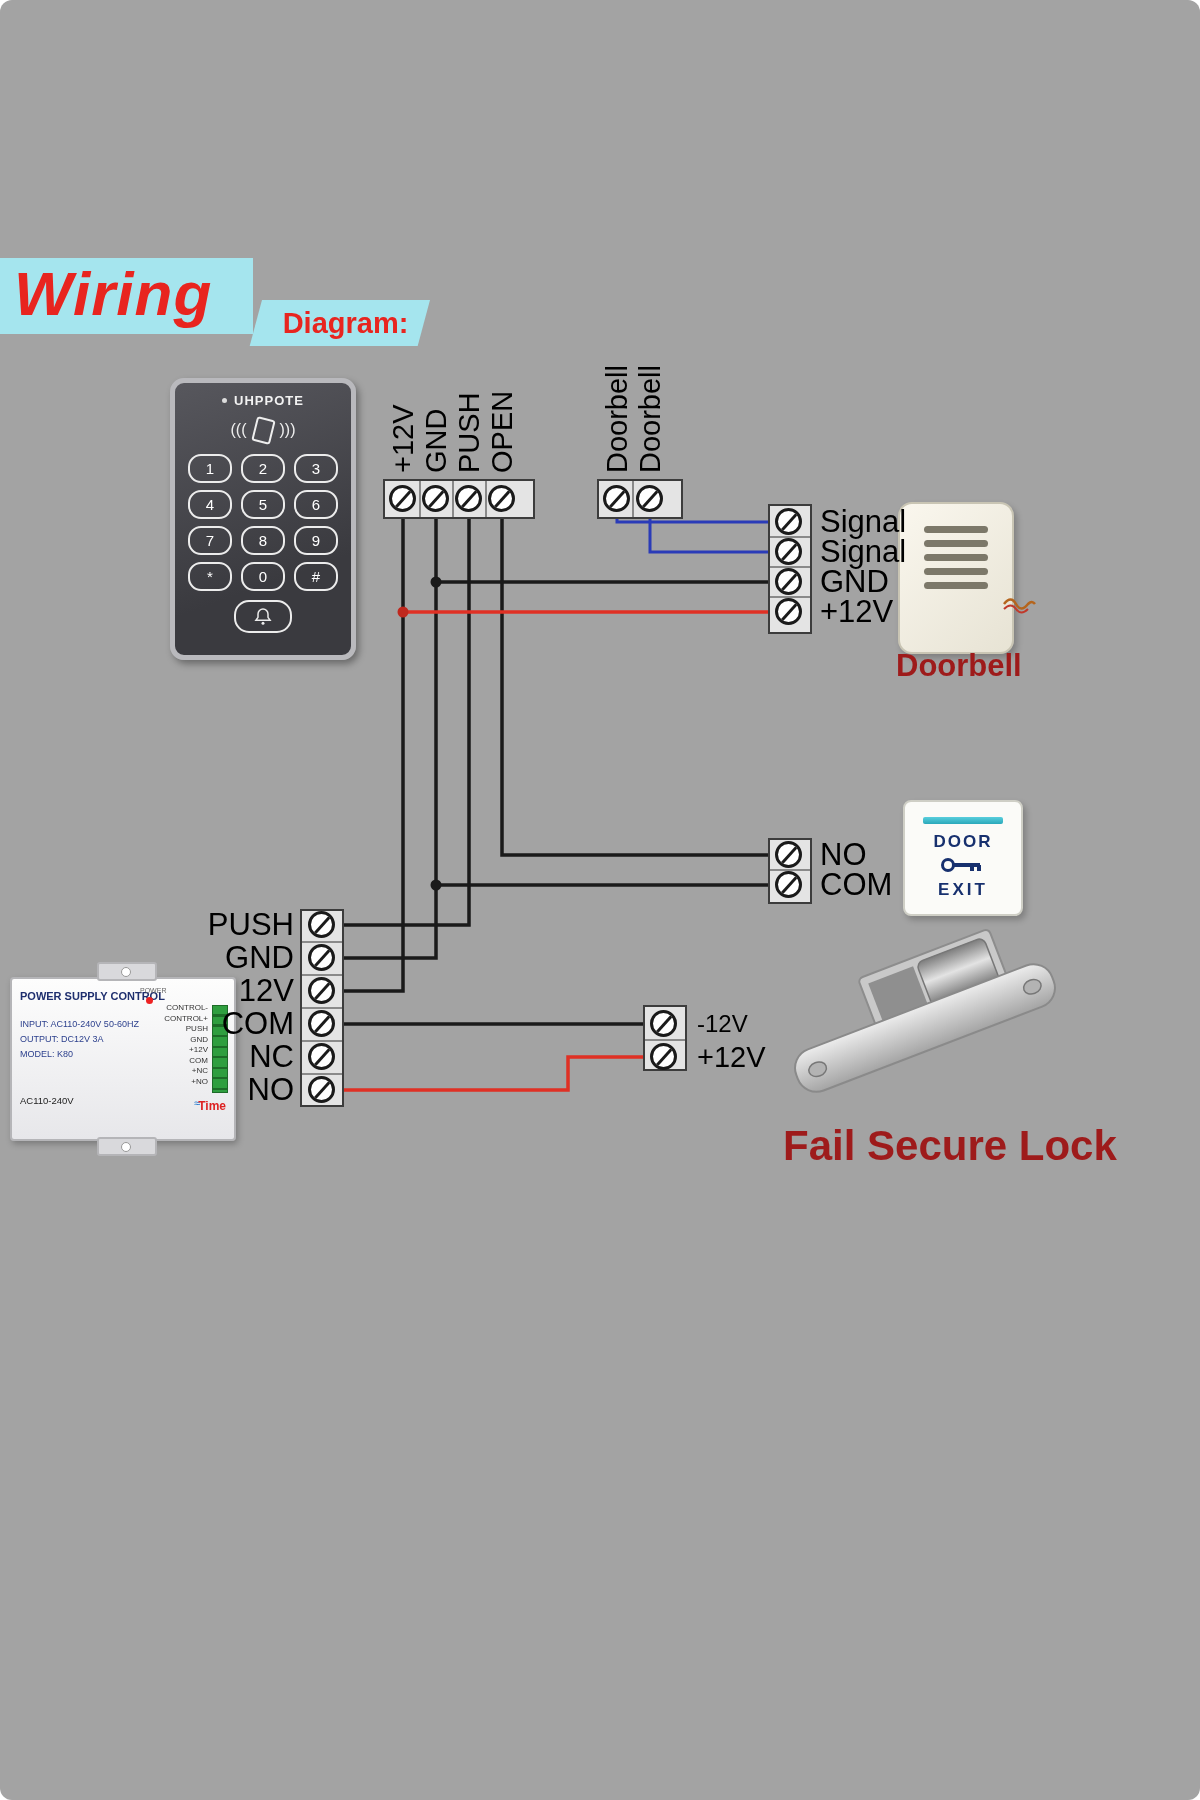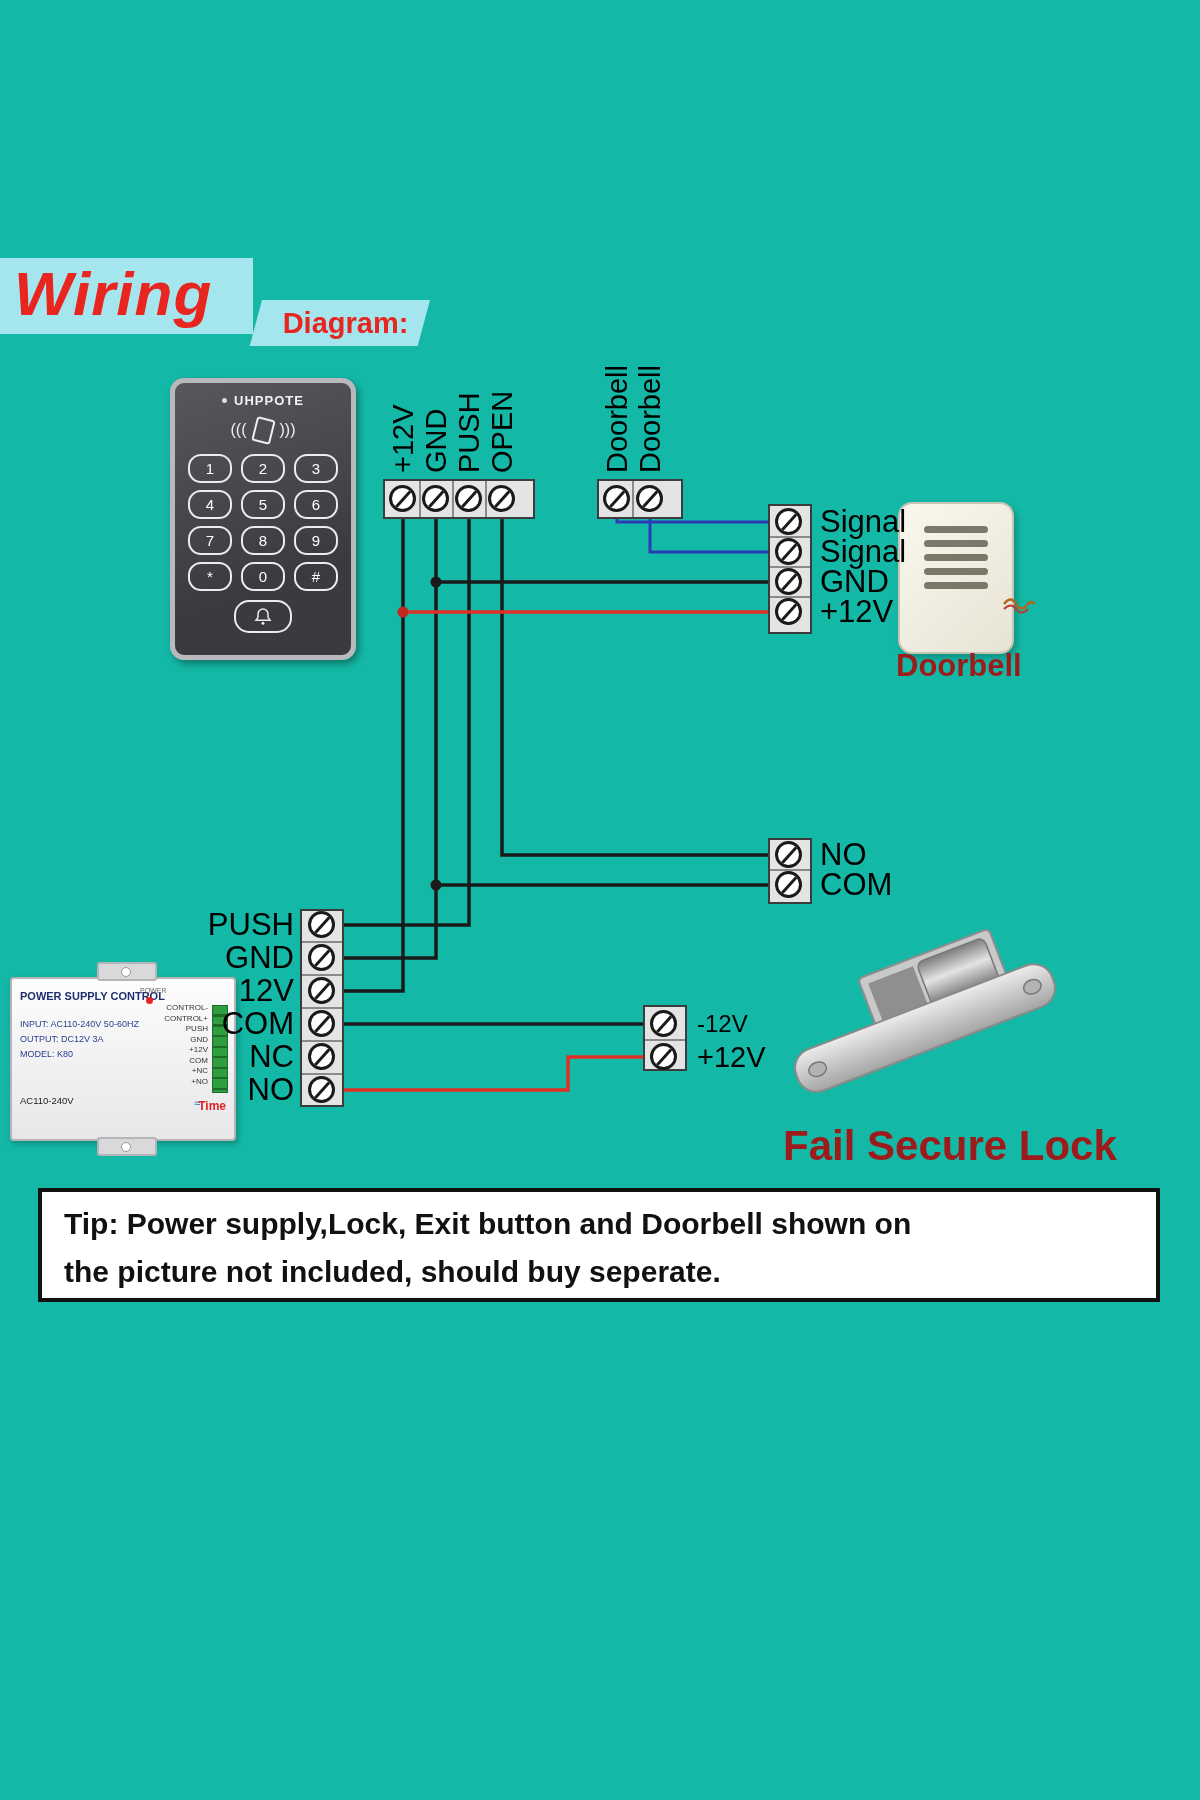--- a/index.html
+++ b/index.html
@@ -1,17 +1,17 @@
 <!DOCTYPE html>
 <html><head>
 <meta charset="utf-8">
 <style>
   html,body{margin:0;padding:0;background:#fff;}
-  #canvas{position:relative;width:1200px;height:1800px;background:#14b8a6;
-          font-family:"Liberation Sans",sans-serif;overflow:hidden;color:#000;}
+  #canvas{position:relative;width:1200px;height:1800px;background:#a3a3a3;
+          font-family:"Liberation Sans",sans-serif;overflow:hidden;color:#000;border-radius:12px;}
 
   
   .banner-main{position:absolute;left:0;top:258px;width:253px;height:76px;background:#a5e5ee;z-index:2;}
   .banner-title{position:absolute;left:14px;top:-2px;font-size:62px;font-weight:bold;font-style:italic;
                 color:#e8251f;letter-spacing:1px;line-height:76px;}
   .banner-tail{position:absolute;left:262px;top:300px;width:168px;height:46px;background:#a5e5ee;
                transform:skewX(-15deg);transform-origin:top left;z-index:2;}
   .banner-sub{display:block;transform:skewX(15deg);color:#e8251f;font-weight:bold;font-size:29px;
               padding:7px 0 0 26px;white-space:nowrap;}
 
@@ -216,20 +216,31 @@
     <div class="db-slot" style="top:50px"></div>
     <div class="db-slot" style="top:64px"></div>
     <div class="db-slot" style="top:78px"></div>
     <svg width="34" height="26" viewBox="0 0 34 26" style="position:absolute;right:-24px;top:90px">
       <path d="M2 10 q7 -9 12 0 t12 0 q4 -4 7 0" stroke="#b5651d" stroke-width="2.5" fill="none"></path>
       <path d="M2 15 q7 -7 12 0 t12 0" stroke="#c0392b" stroke-width="2" fill="none"></path>
     </svg>
   </div>
   <div class="caption" style="left:896px;top:648px;font-size:31px">Doorbell</div>
 
+  <div class="exitbtn">
+    <div class="exit-band"></div>
+    <div class="exit-word" style="top:30px">DOOR</div>
+    <svg width="46" height="18" viewBox="0 0 46 18" style="position:absolute;left:35px;top:54px">
+      <circle cx="8" cy="9" r="5.5" stroke="#17306e" stroke-width="3" fill="none"></circle>
+      <line x1="13.5" y1="9" x2="40" y2="9" stroke="#17306e" stroke-width="4"></line>
+      <line x1="32" y1="9" x2="32" y2="15" stroke="#17306e" stroke-width="4"></line>
+      <line x1="39" y1="9" x2="39" y2="15" stroke="#17306e" stroke-width="4"></line>
+    </svg>
+    <div class="exit-word" style="top:78px;letter-spacing:3px">EXIT</div>
+  </div>
 
   <div class="psu">
     <div class="psu-tab" style="top:-17px">
         <div class="psu-hole"></div>
       </div>
     <div class="psu-tab" style="bottom:-17px">
         <div class="psu-hole"></div>
       </div>
     <div class="psu-title">POWER SUPPLY CONTROL</div>
     <div class="psu-power">POWER</div>
@@ -269,18 +280,14 @@
       <rect x="100" y="30" width="140" height="60" rx="5" fill="#c9c9c9" stroke="#8d8d8d" stroke-width="2"></rect>
       <rect x="108" y="38" width="48" height="44" fill="#8f8f8f"></rect>
       <rect x="160" y="36" width="72" height="48" rx="7" fill="url(#gcyl)" stroke="#777" stroke-width="1.5"></rect>
       <rect x="8" y="78" width="274" height="44" rx="20" fill="url(#gmetal)" stroke="#8a8a8a" stroke-width="2"></rect>
       <ellipse cx="30" cy="100" rx="9" ry="7" fill="#b3b3b3" stroke="#777" stroke-width="1.5"></ellipse>
       <ellipse cx="260" cy="100" rx="9" ry="7" fill="#b3b3b3" stroke="#777" stroke-width="1.5"></ellipse>
     </g>
   </svg>
   <div class="caption" style="left:783px;top:1122px;font-size:42px">Fail Secure Lock</div>
 
-  <div class="tipbox">
-    <div class="tipline">Tip:  Power supply,Lock, Exit button and Doorbell shown on</div>
-    <div class="tipline">the picture not included, should buy seperate.</div>
-  </div>
 
 </div>
 
 </body></html>

